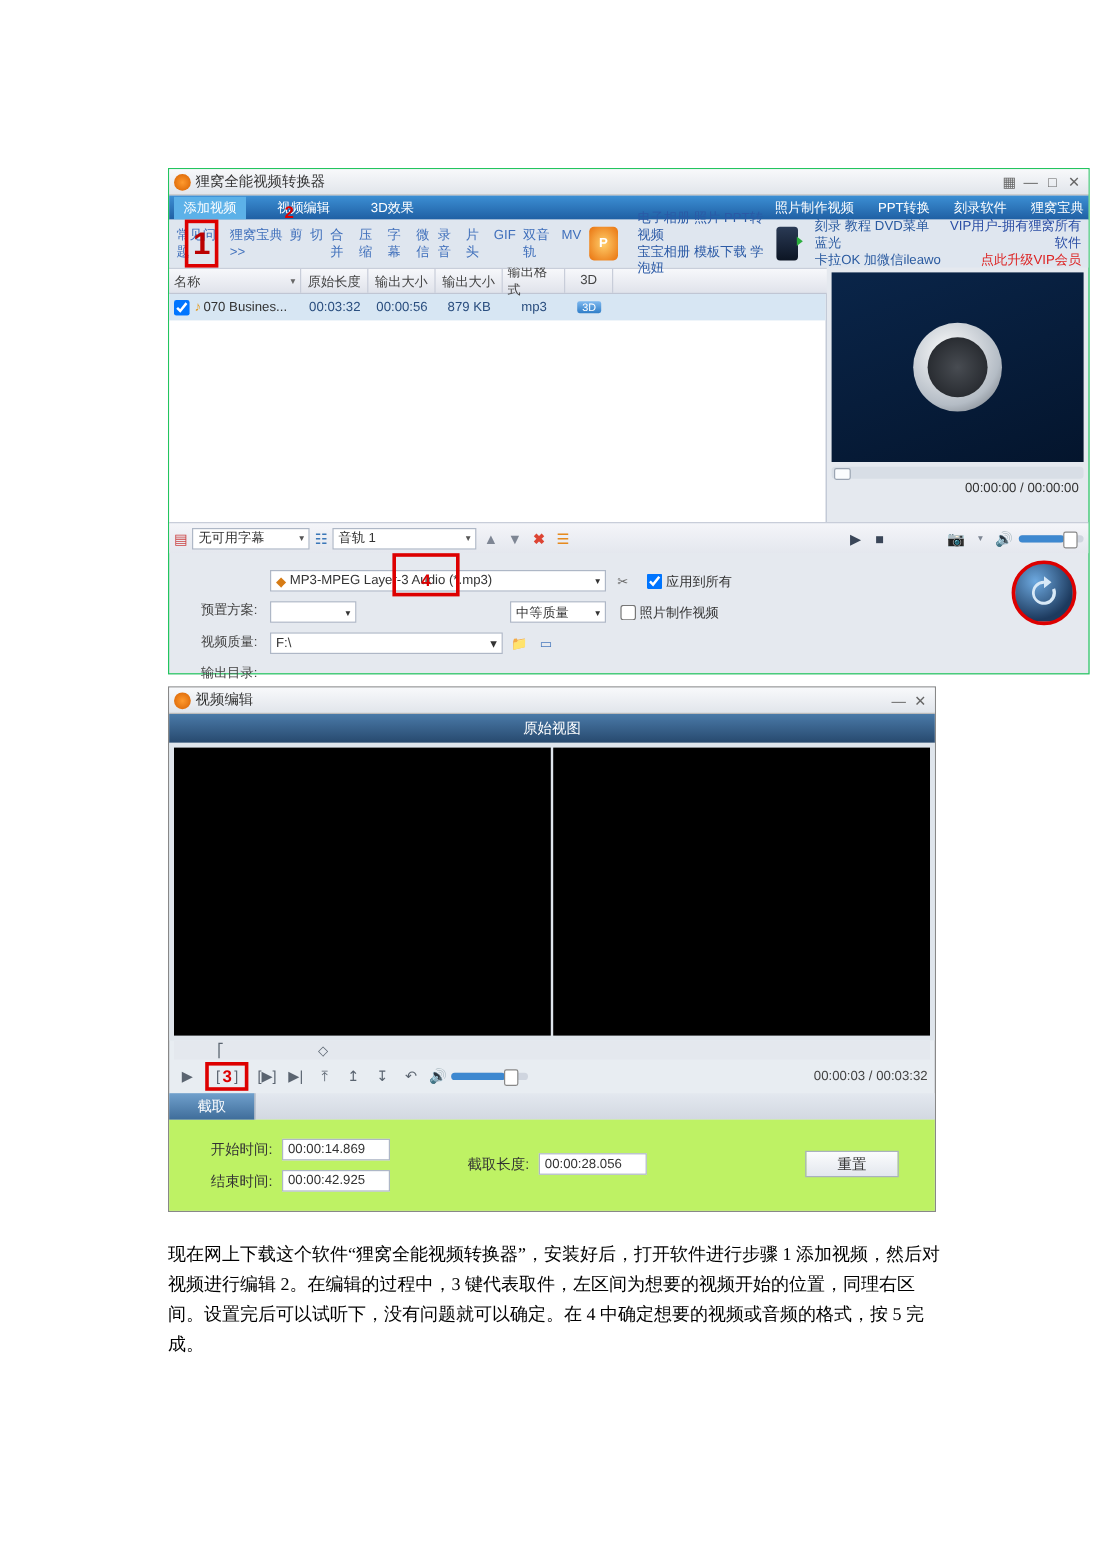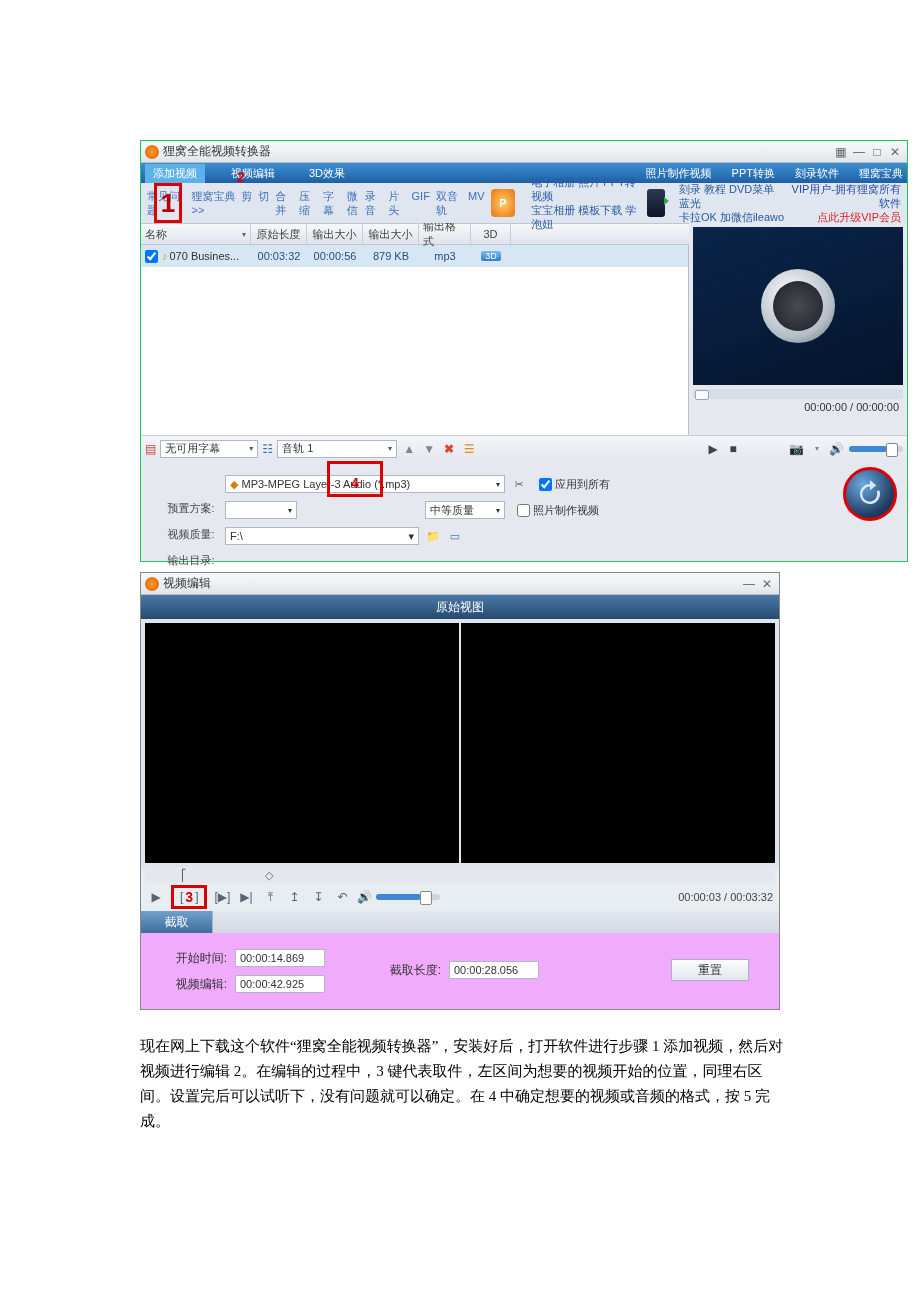--- a/index.html
+++ b/index.html
@@ -109,21 +109,21 @@
   .tl-in{ position:absolute; left:36px; top:2px; font-size:11px; color:#5a6470;}
   .tl-out{ position:absolute; left:120px; top:2px; font-size:11px; color:#5a6470;}
   .play-ctrls{ height:28px; display:flex; align-items:center; padding:0 6px; gap:6px; position:relative;}
   .marker3{ border:3px solid #d00; padding:1px 6px; display:flex; align-items:center; gap:2px;}
   .marker3 .n{ color:#d00; font-weight:bold; font-size:14px;}
   .pc-btn{ width:18px; text-align:center; color:#5a6470;}
   .time-readout{ margin-left:auto; font-size:11px; color:#444;}
   .vol2{ display:flex; align-items:center; gap:4px; margin-right:8px;}
   .tabs2{ height:22px; display:flex; background:linear-gradient(#e3e8ef,#d2d8e1);}
   .tabs2 .t{ width:72px; text-align:center; line-height:22px; font-size:12px; background:linear-gradient(#70a0cc,#3f6d9a); color:#fff; border-right:1px solid #aab3c1;}
-  .trim-panel{ background:#f0abfc; padding:12px 30px;}
+  .trim-panel{ background:#bef264; padding:12px 30px;}
   .trim-row{ display:flex; align-items:center; gap:8px; height:26px;}
   .trim-row label{ width:56px; text-align:right; font-size:12px;}
   .tbox{ border:1px solid #aeb7c6; background:#fff; height:18px; width:90px; padding:0 4px; font-size:11px; display:flex; align-items:center;}
   .wide-btn{ height:22px; padding:0 26px; background:linear-gradient(#fbfcfd,#e3e7ee); border:1px solid #a9b1bf; font-size:12px; display:flex; align-items:center;}
   .dlg-btns{ display:flex; justify-content:flex-end; gap:14px; padding:8px 20px 12px; background:#e8edf2; border-top:1px solid #cfd5de;}
   
   .narrative{ margin-top:24px; font-size:15px; line-height:25px; font-family: SimSun, serif; color:#000;}
   .tb2-wrap{position:relative;}
 </style>
 </head>
@@ -358,21 +358,21 @@
     <div class="trim-panel">
       <div style="display:flex; gap:60px;">
         <div>
           <div class="trim-row">
             <label>开始时间:</label>
             <div class="tbox">
                 <span>00:00:14.869</span>
               </div>
           </div>
           <div class="trim-row">
-            <label>视频编辑:</label>
+            <label>结束时间:</label>
             <div class="tbox">
                 <span>00:00:42.925</span>
               </div>
           </div>
         </div>
         <div class="trim-row" style="margin-top:12px;">
           <label>截取长度:</label>
           <div class="tbox">
               <span>00:00:28.056</span>
             </div>

